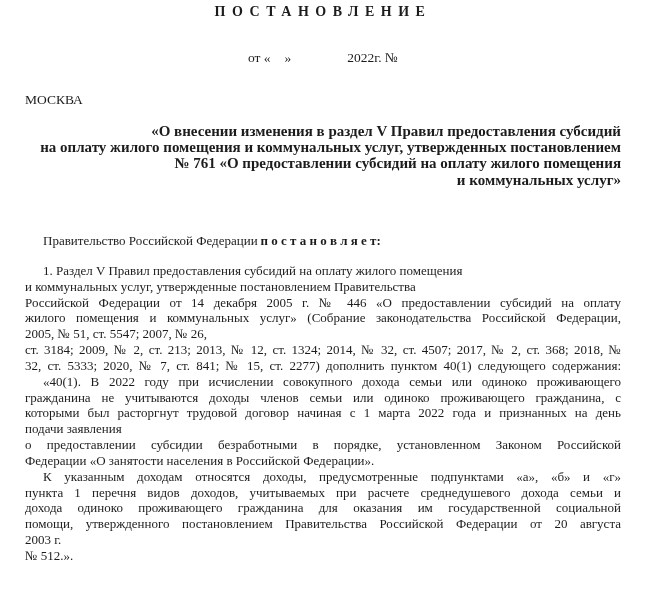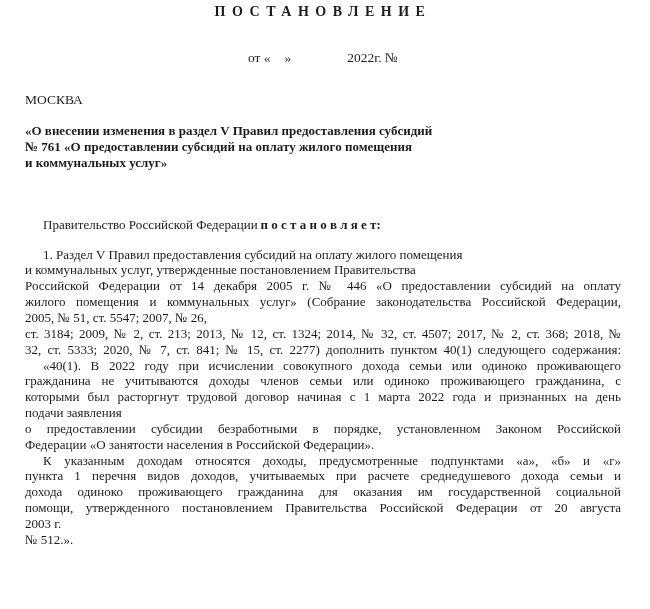--- a/index.html
+++ b/index.html
@@ -38,23 +38,23 @@
   }
   .date-line .close-quote { margin-left: 14px; }
   .date-line .date-suffix { margin-left: 56px; }
   .city-line {
     margin-top: 27px;
     font-size: 13.5px;
     line-height: 15px;
   }
   .subject-block {
     margin-top: 16px;
-    text-align: left;
+    text-align: right;
     font-weight: bold;
-    font-size: 13px;
+    font-size: 15px;
     line-height: 16.2px;
   }
   .preamble {
     margin-top: 45px;
     font-size: 13px;
     line-height: 16px;
     text-indent: 18px;
   }
   .preamble .decree-verb {
     font-weight: bold;
@@ -86,20 +86,21 @@
   <h1 class="doc-heading">ПОСТАНОВЛЕНИЕ</h1>
 
   <div class="date-line">
     <span>от «</span><span class="close-quote">»</span><span class="date-suffix">2022г. №</span>
   </div>
 
   <div class="city-line">МОСКВА</div>
 
   <div class="subject-block" id="subject-block">
       <div>«О внесении изменения в раздел V Правил предоставления субсидий</div>
+      <div>на оплату жилого помещения и коммунальных услуг, утвержденных постановлением</div>
       <div>№ 761 «О предоставлении субсидий на оплату жилого помещения</div>
       <div>и коммунальных услуг»</div>
     </div>
 
   <div class="preamble">
     <span>Правительство Российской Федерации</span><span class="decree-verb">п о с т а н о в л я е т:</span>
   </div>
 
   <div class="body-block" id="body-block">
       <div class="line ind">1. Раздел V Правил предоставления субсидий на оплату жилого помещения</div>

